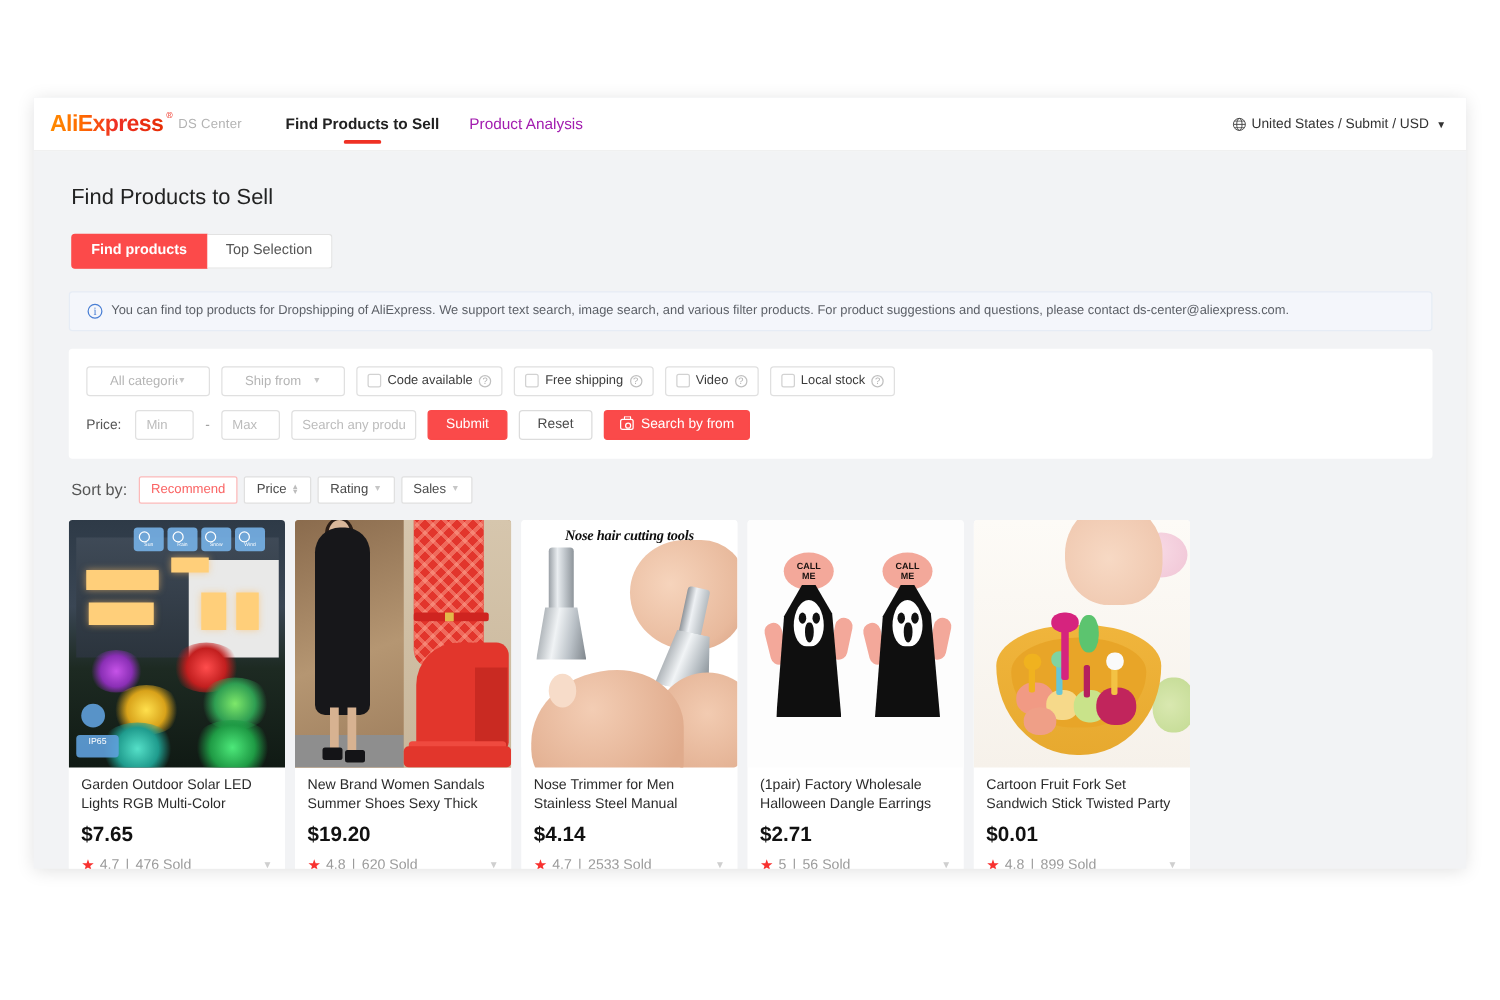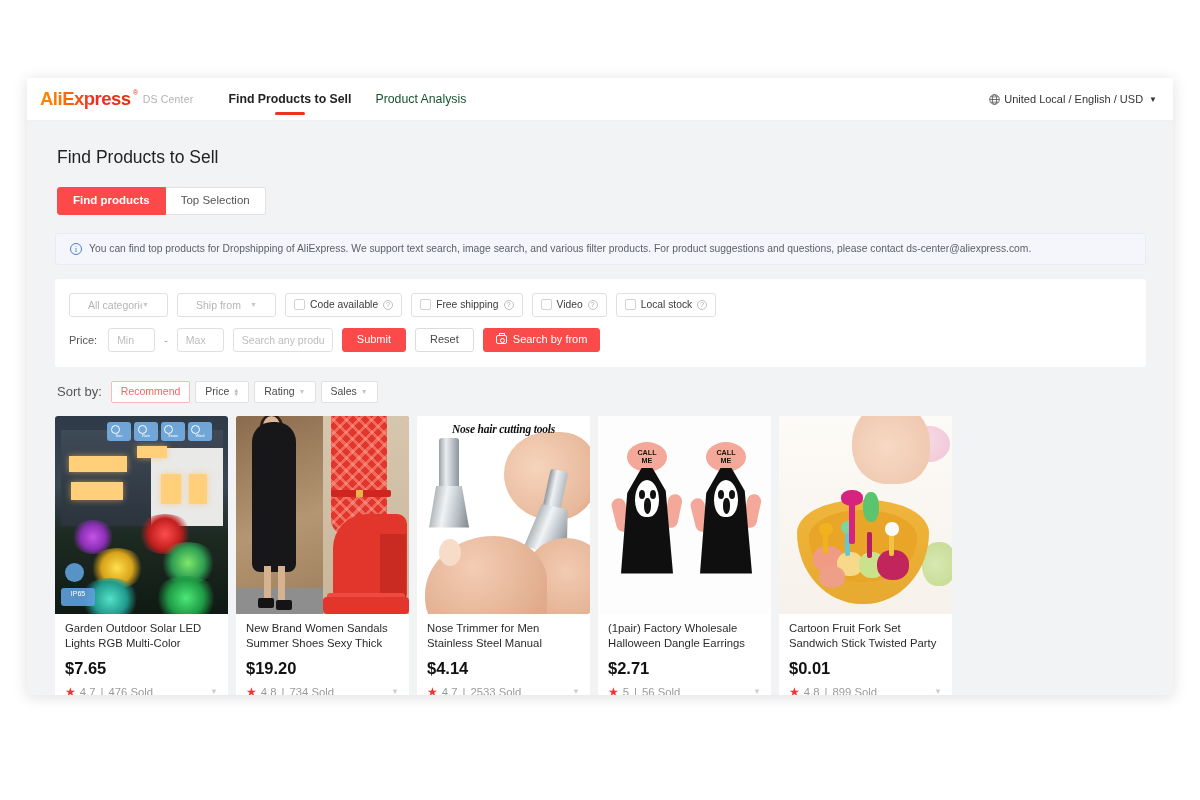--- a/index.html
+++ b/index.html
@@ -42,21 +42,21 @@
   .logo-tm {
     position: absolute; top: 1px; right: -7px;
     font-size: 7px; color: #ef3124; font-weight: normal;
   }
   .ds-center {
     font-size: 10.5px; color: #b3b3b3; margin-left: 12px;
     letter-spacing: 0.2px; white-space: nowrap;
   }
   .nav-links { display: flex; align-items: center; margin-left: 23px; height: 43px; }
   .nav-link {
-    font-size: 12.3px; color: #14532d; padding: 0 12px;
+    font-size: 12.3px; color: #a21caf; padding: 0 12px;
     height: 43px; display: flex; align-items: center;
     position: relative; cursor: pointer; white-space: nowrap;
   }
   .nav-link.active { color: #222; font-weight: bold; }
   .nav-link.active::after {
     content: ""; position: absolute; left: 50%; transform: translateX(-50%);
     bottom: 6px; width: 30px; height: 2.5px; background: #ef3124; border-radius: 2px;
   }
   .locale {
     margin-left: auto; display: flex; align-items: center; gap: 4px;
@@ -437,21 +437,21 @@
     </div>
 
     <div class="locale">
       <svg class="globe" viewBox="0 0 16 16">
         <circle cx="8" cy="8" r="7" fill="none" stroke="#444" stroke-width="1.1"></circle>
         <ellipse cx="8" cy="8" rx="3.1" ry="7" fill="none" stroke="#444" stroke-width="1.1"></ellipse>
         <line x1="1" y1="8" x2="15" y2="8" stroke="#444" stroke-width="1.1"></line>
         <line x1="2.2" y1="4.2" x2="13.8" y2="4.2" stroke="#444" stroke-width=".9"></line>
         <line x1="2.2" y1="11.8" x2="13.8" y2="11.8" stroke="#444" stroke-width=".9"></line>
       </svg>
-      <span>United Local / English / USD</span>
+      <span>United States / Submit / USD</span>
       <span class="caret-dark">▼</span>
     </div>
   </div>
 
   <div class="page">
 
     <div class="page-title">Find Products to Sell</div>
 
     <div class="tabs">
       <div class="tab active">
@@ -601,21 +601,21 @@
           <div class="strap"></div>
           <div class="buckle"></div>
         </div>
         <div class="card-body">
           <div class="p-title">New Brand Women Sandals Summer Shoes Sexy Thick High...</div>
           <div class="p-price">$19.20</div>
           <div class="p-meta">
             <span class="star">★</span>
             <span class="p-rate">4.8</span>
             <span class="p-rate" style="margin:0 5px;">|</span>
-            <span class="p-rate">734 Sold</span>
+            <span class="p-rate">620 Sold</span>
             <span class="p-caret">▼</span>
           </div>
 
         </div>
       </div>
 
       <div class="card">
         <div class="thumb t3">
           <div class="nose"></div>
           <div class="trim-a"></div>

